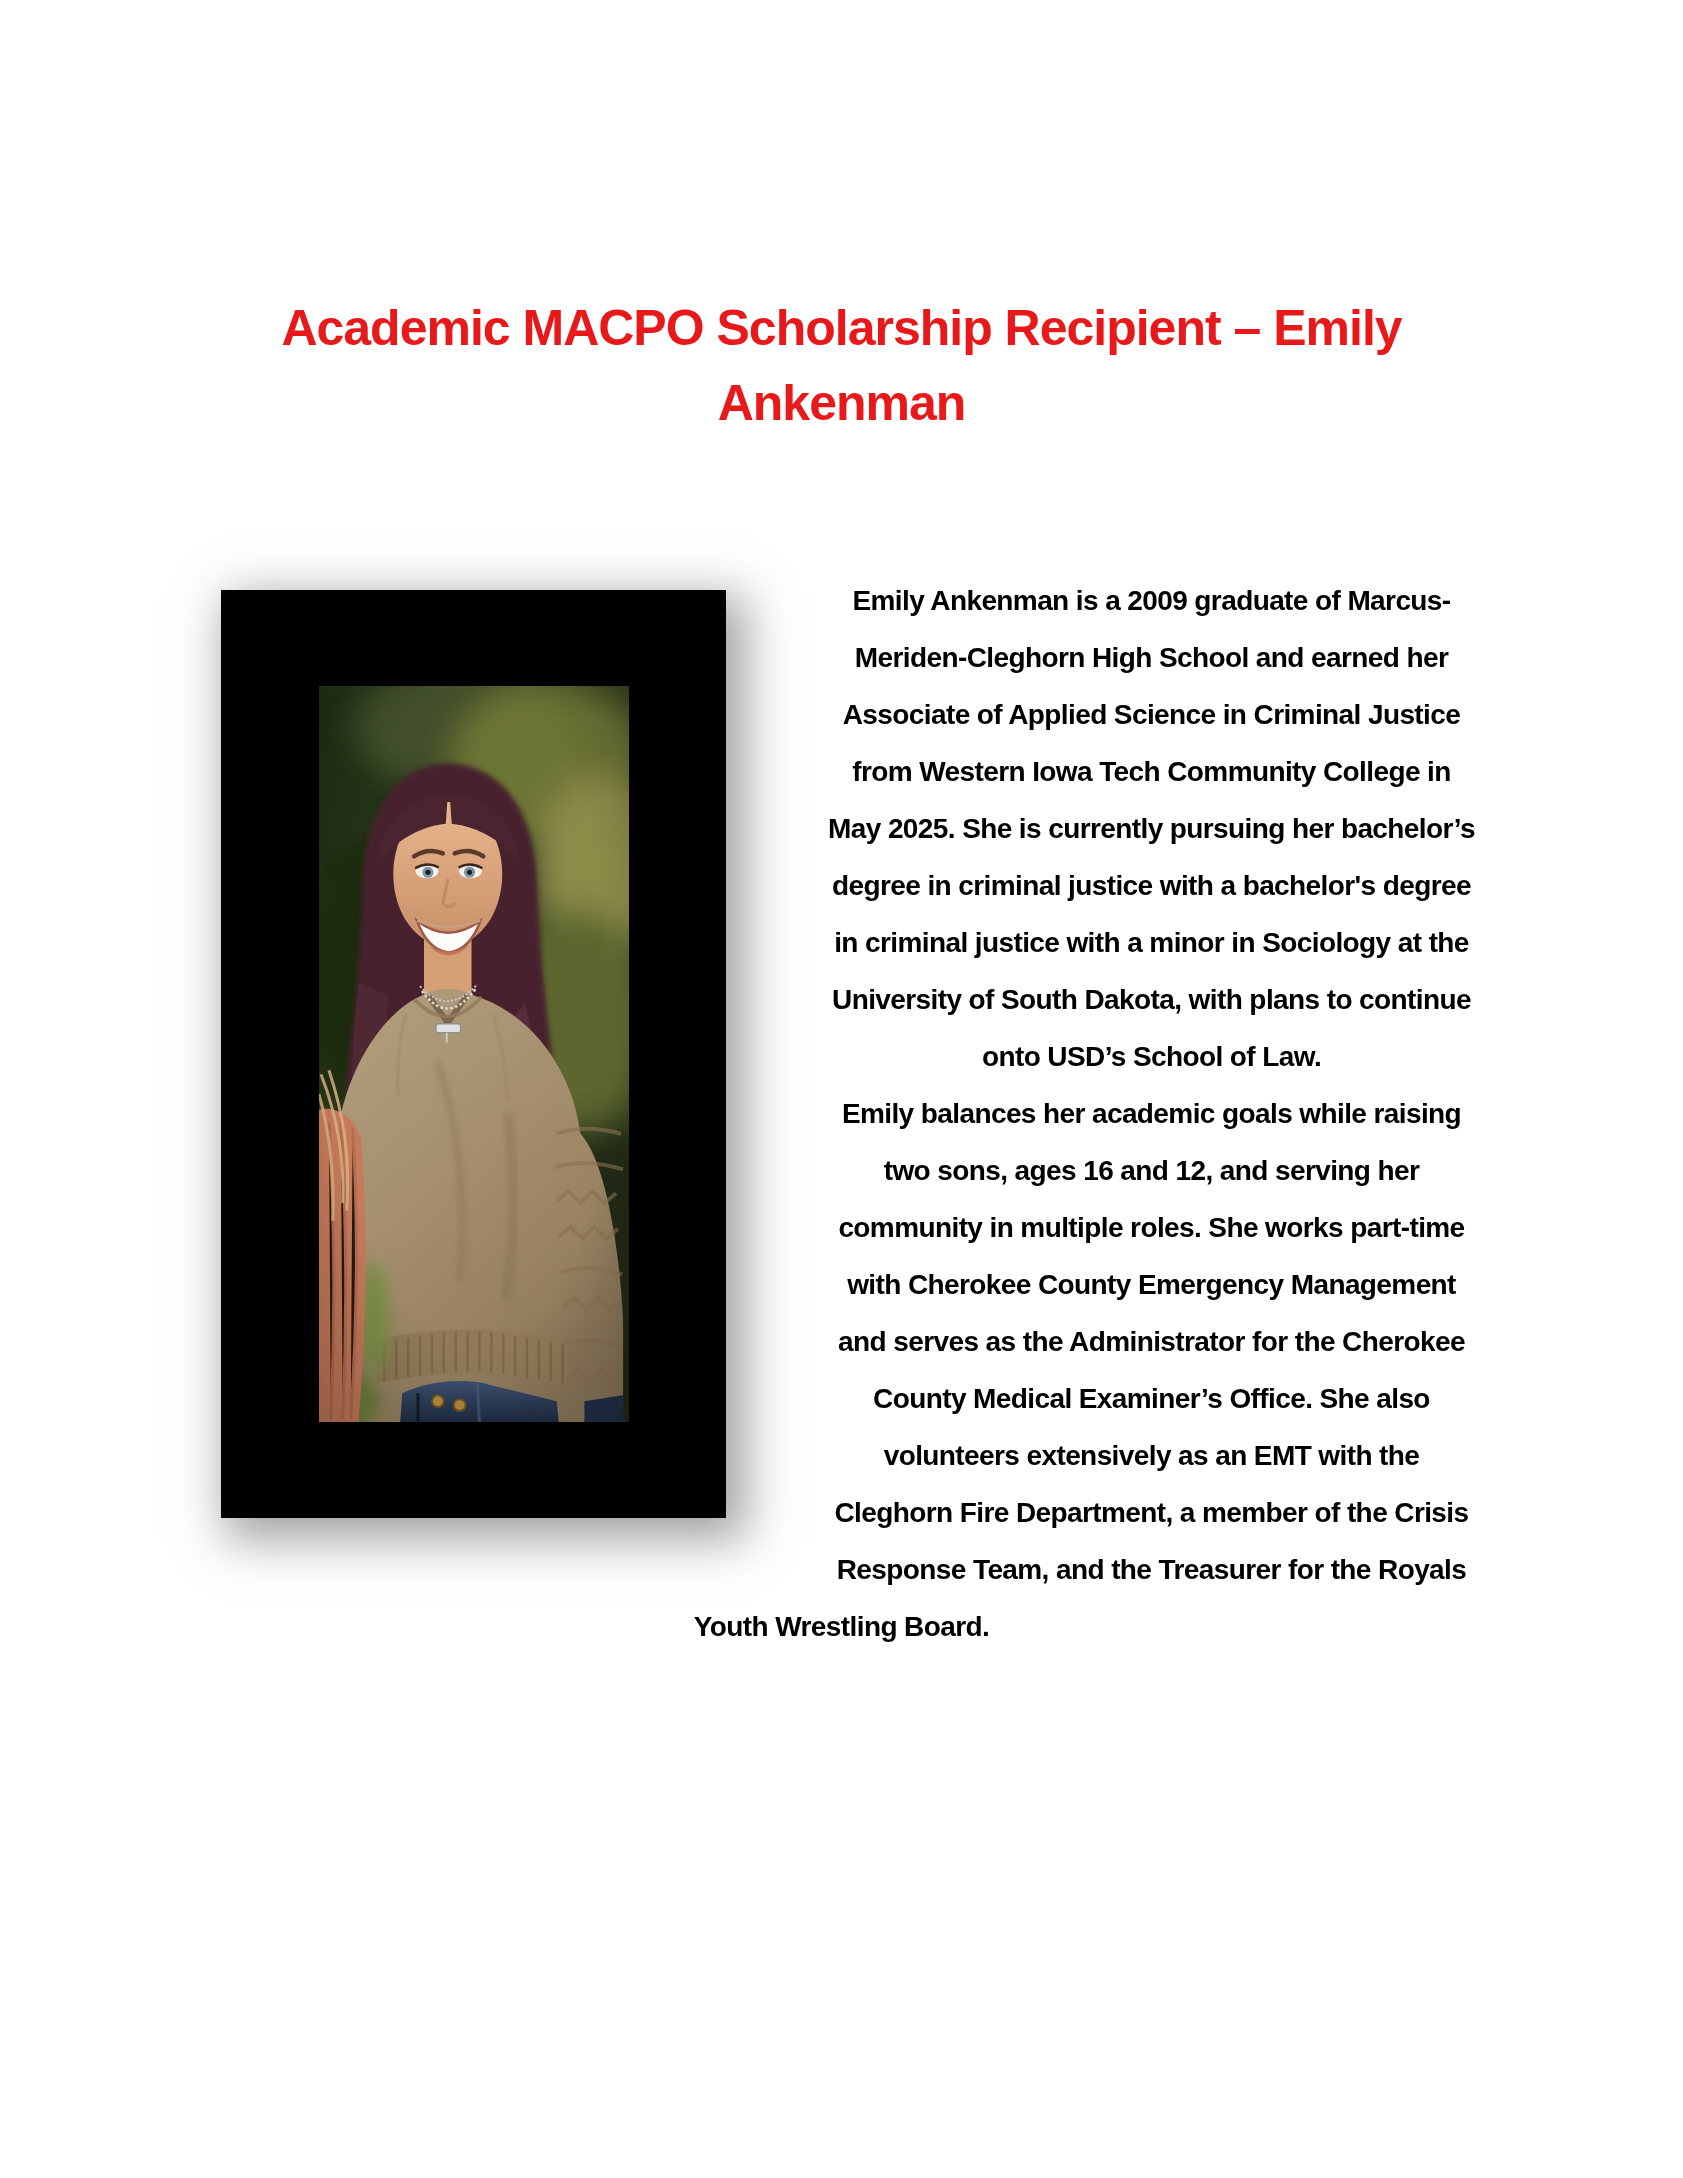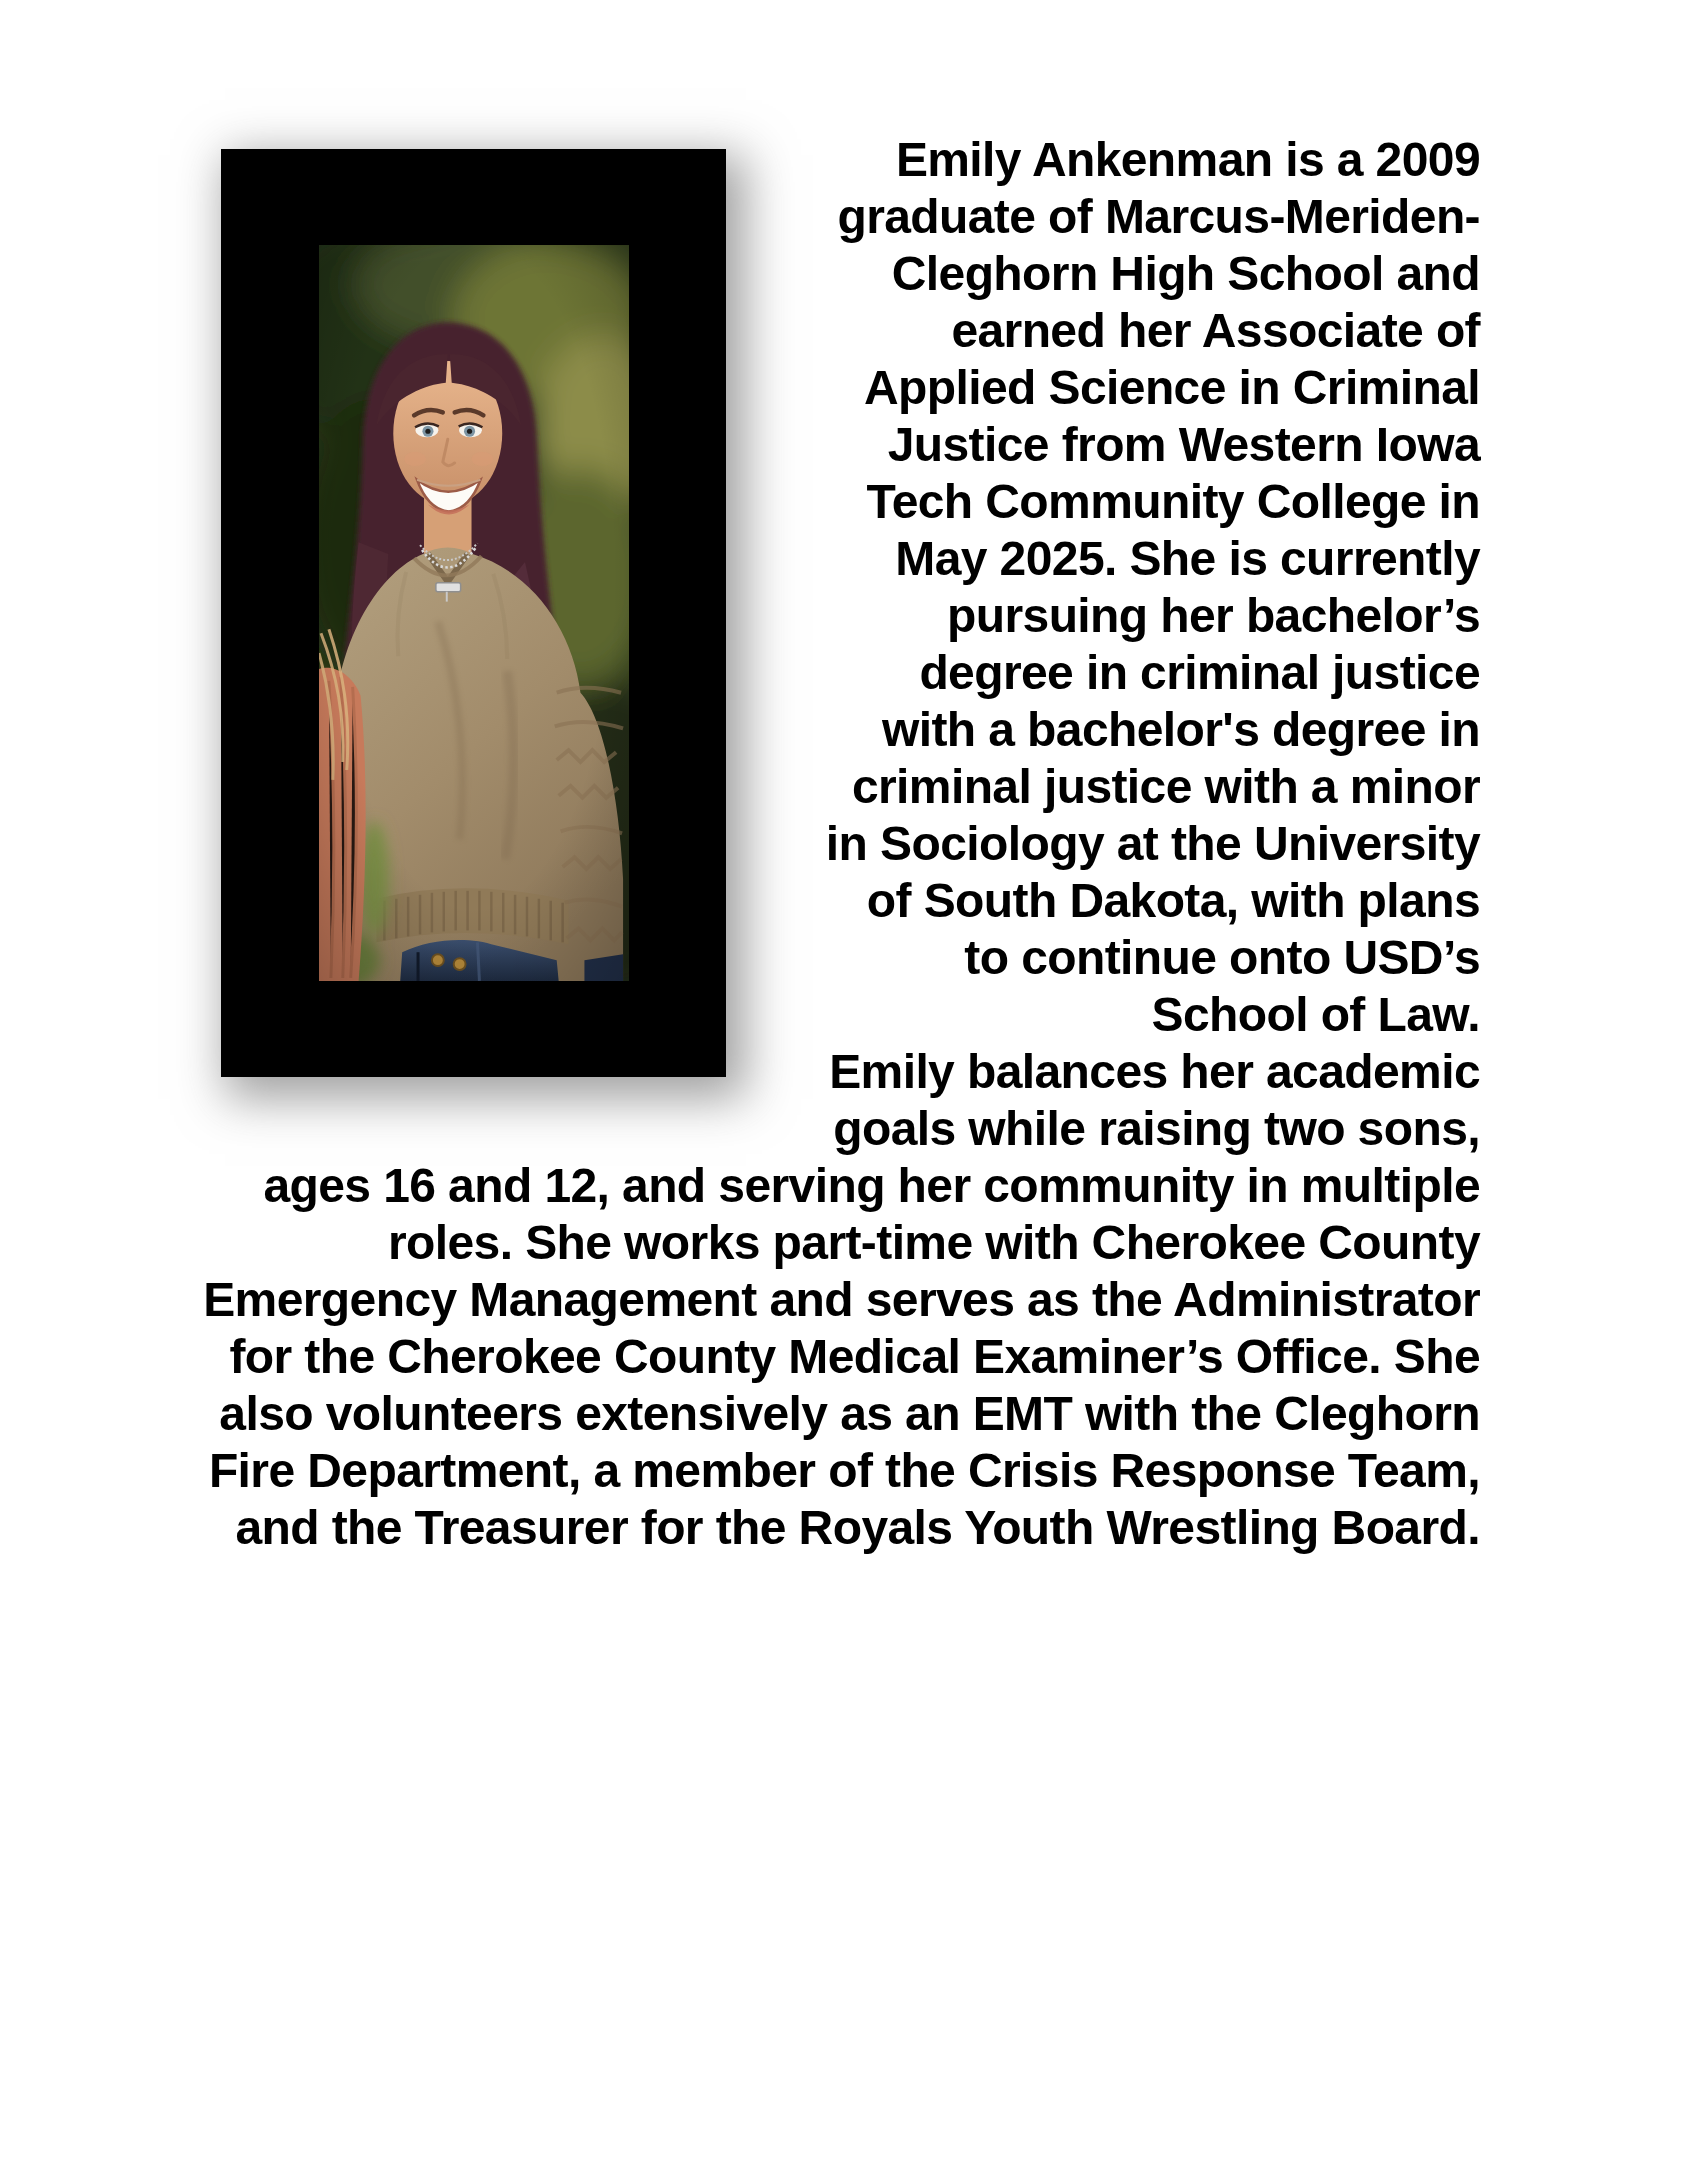--- a/index.html
+++ b/index.html
@@ -16,25 +16,25 @@
     margin: 0 178px;
     padding-top: 291px;
     text-align: center;
     font-size: 50px;
     line-height: 75px;
     letter-spacing: -1px;
     color: #e8191b;
   }
   .body-text {
     margin: 131px 203px 0 203px;
-    font-size: 48px;
+    font-size: 28px;
     line-height: 57px;
     letter-spacing: -0.6px;
     color: #000000;
-    text-align: right;
+    text-align: center;
   }
   .body-text p { margin: 0; }
   .body-text p + p { }
   .photo-frame {
     float: left;
     width: 505px;
     height: 928px;
     margin: 18px 97px 75px 18px;
     background: #000000;
     box-shadow: 12px 14px 45px 8px rgba(110,110,110,0.65);
@@ -46,20 +46,24 @@
     width: 310px;
     height: 736px;
     display: block;
   }
 </style>
 </head>
 <body>
 
 <div class="page" style="background: rgb(255, 255, 255);">
 
+  <h1 class="title" style="color: rgb(232, 25, 27);">
+    <div>Academic MACPO Scholarship Recipient – Emily</div>
+    <div>Ankenman</div>
+  </h1>
 
   <div class="body-text">
 
     <div class="photo-frame" title="Outdoor portrait of Emily Ankenman smiling, long dark auburn hair, tan sweater with necklace, blurred green foliage background, black mat frame with drop shadow" style="background: rgb(0, 0, 0);">
       <svg class="photo-inner" viewBox="0 0 313 743" xmlns="http://www.w3.org/2000/svg">
         <defs>
           <filter id="blurBig" x="-40%" y="-40%" width="180%" height="180%">
               <feGaussianBlur stdDeviation="16"></feGaussianBlur>
             </filter>
           <filter id="blurMed" x="-40%" y="-40%" width="180%" height="180%">

